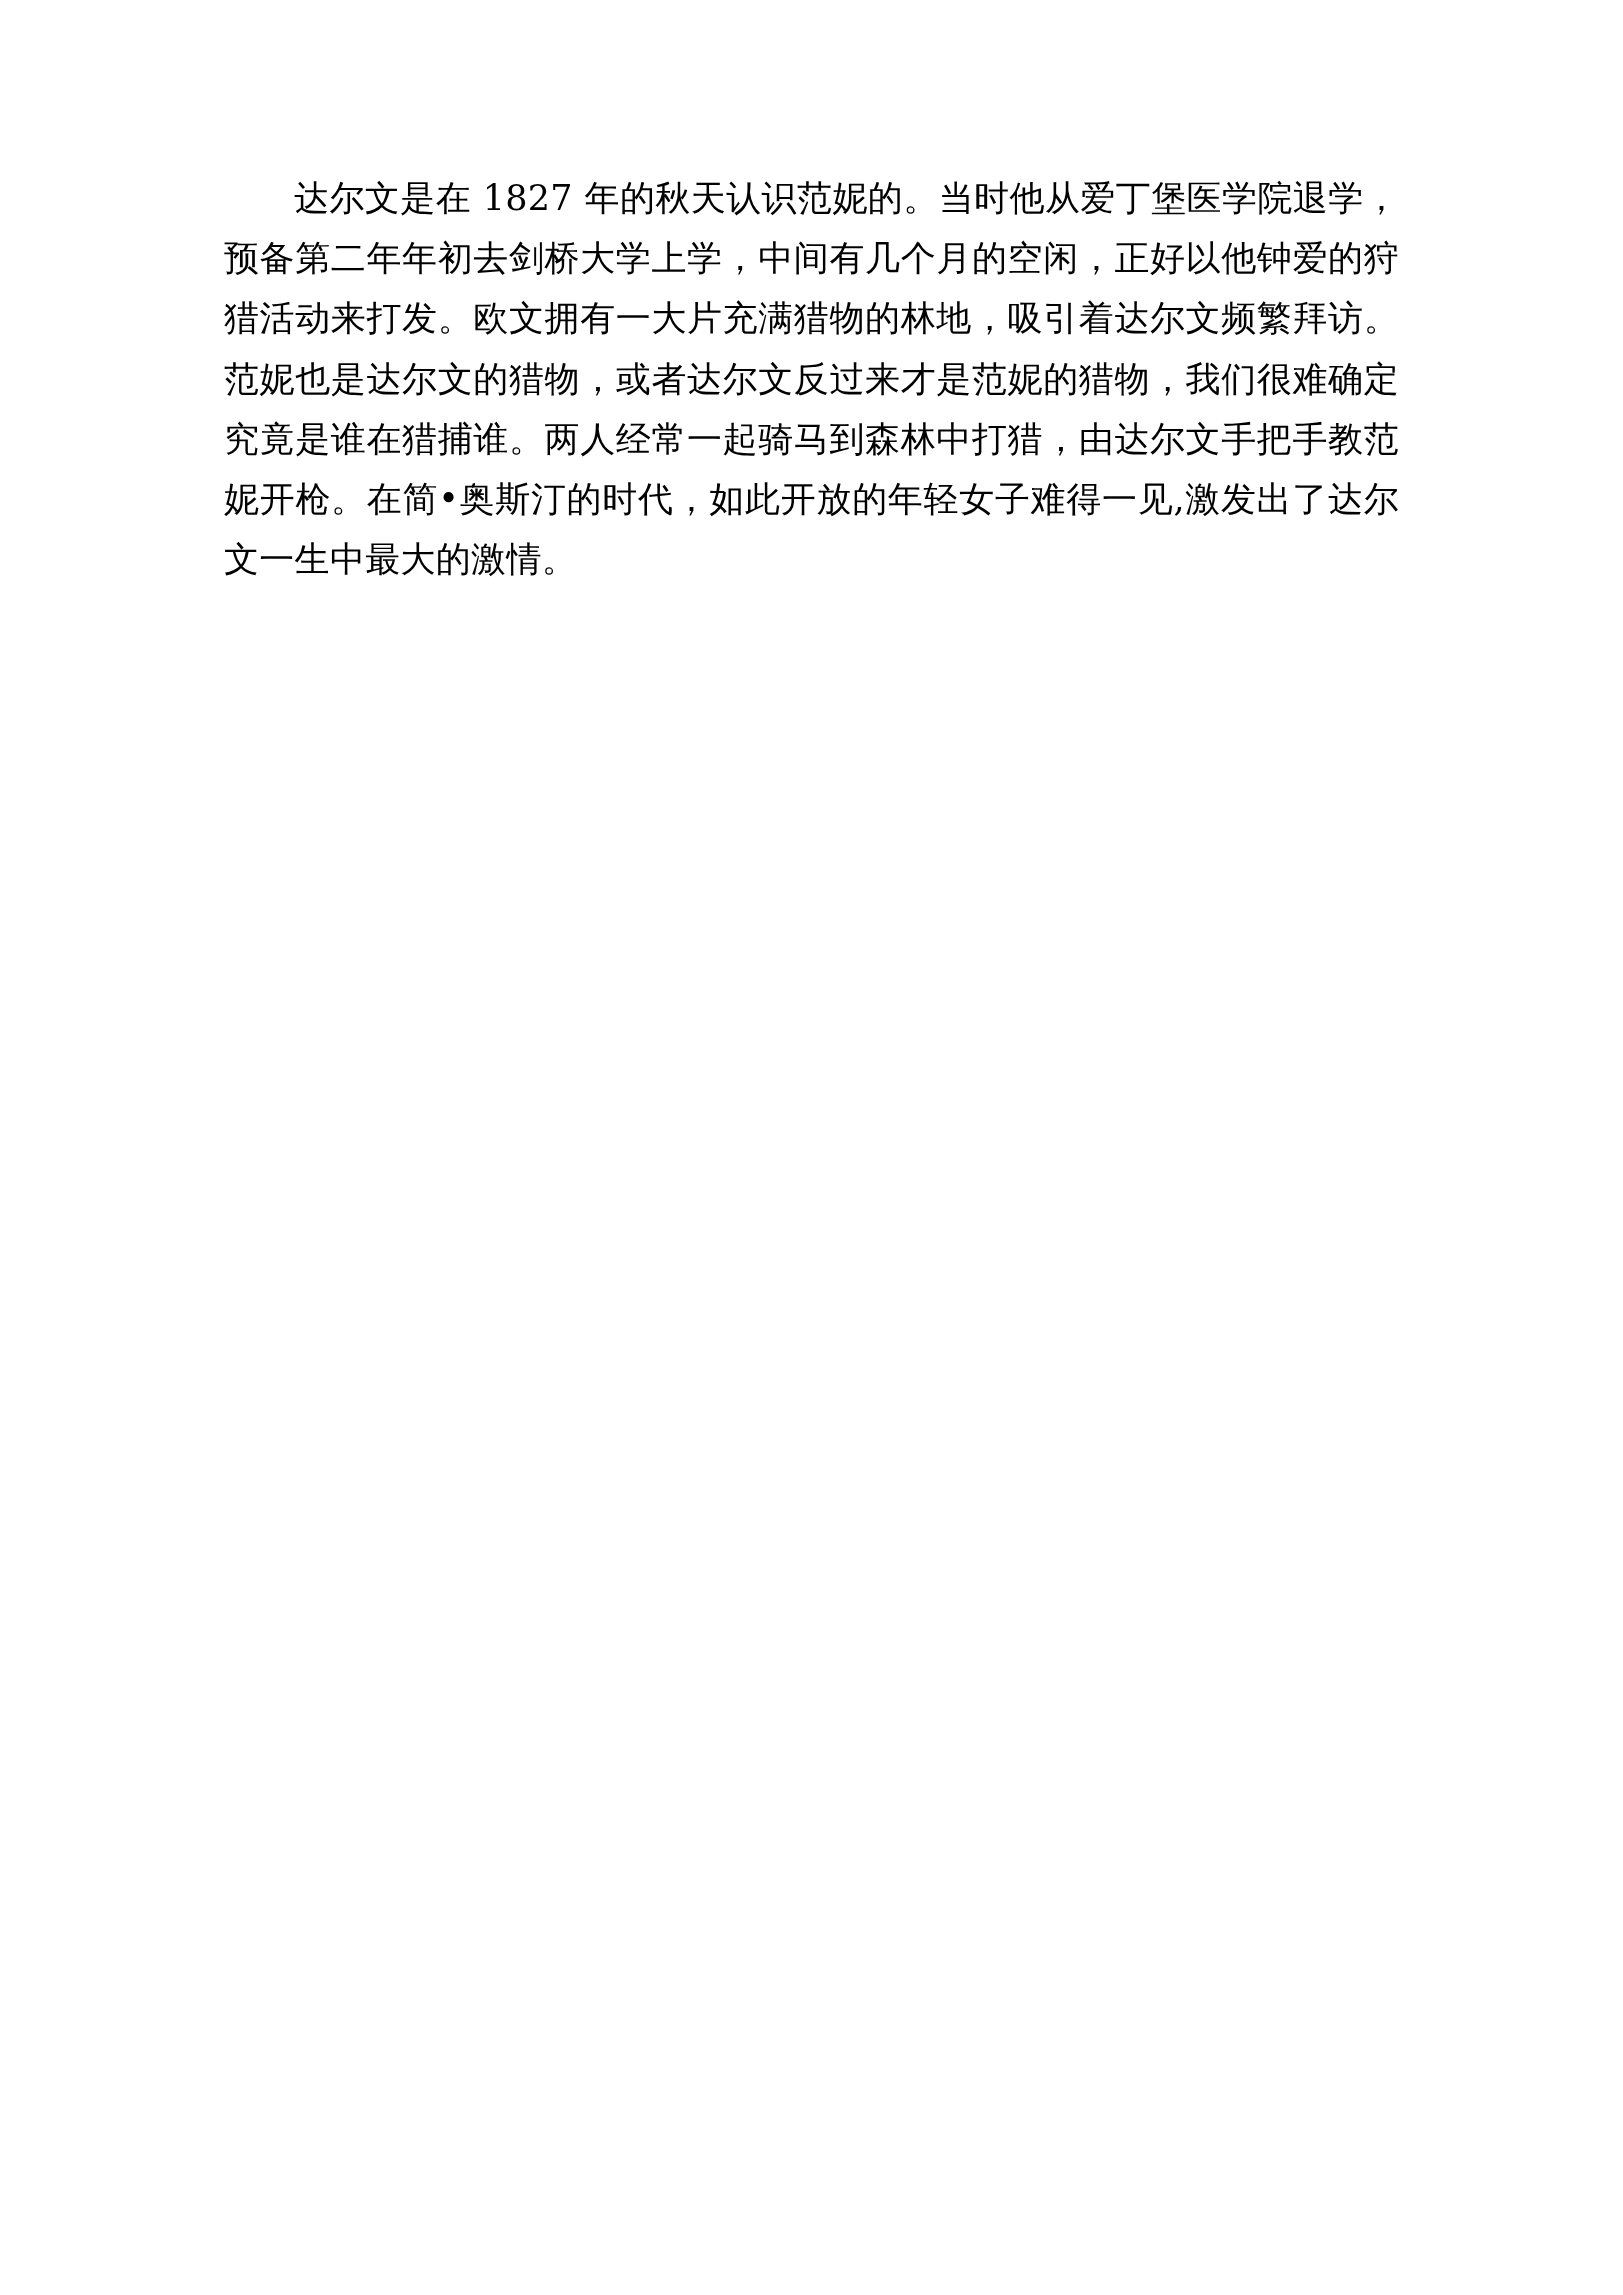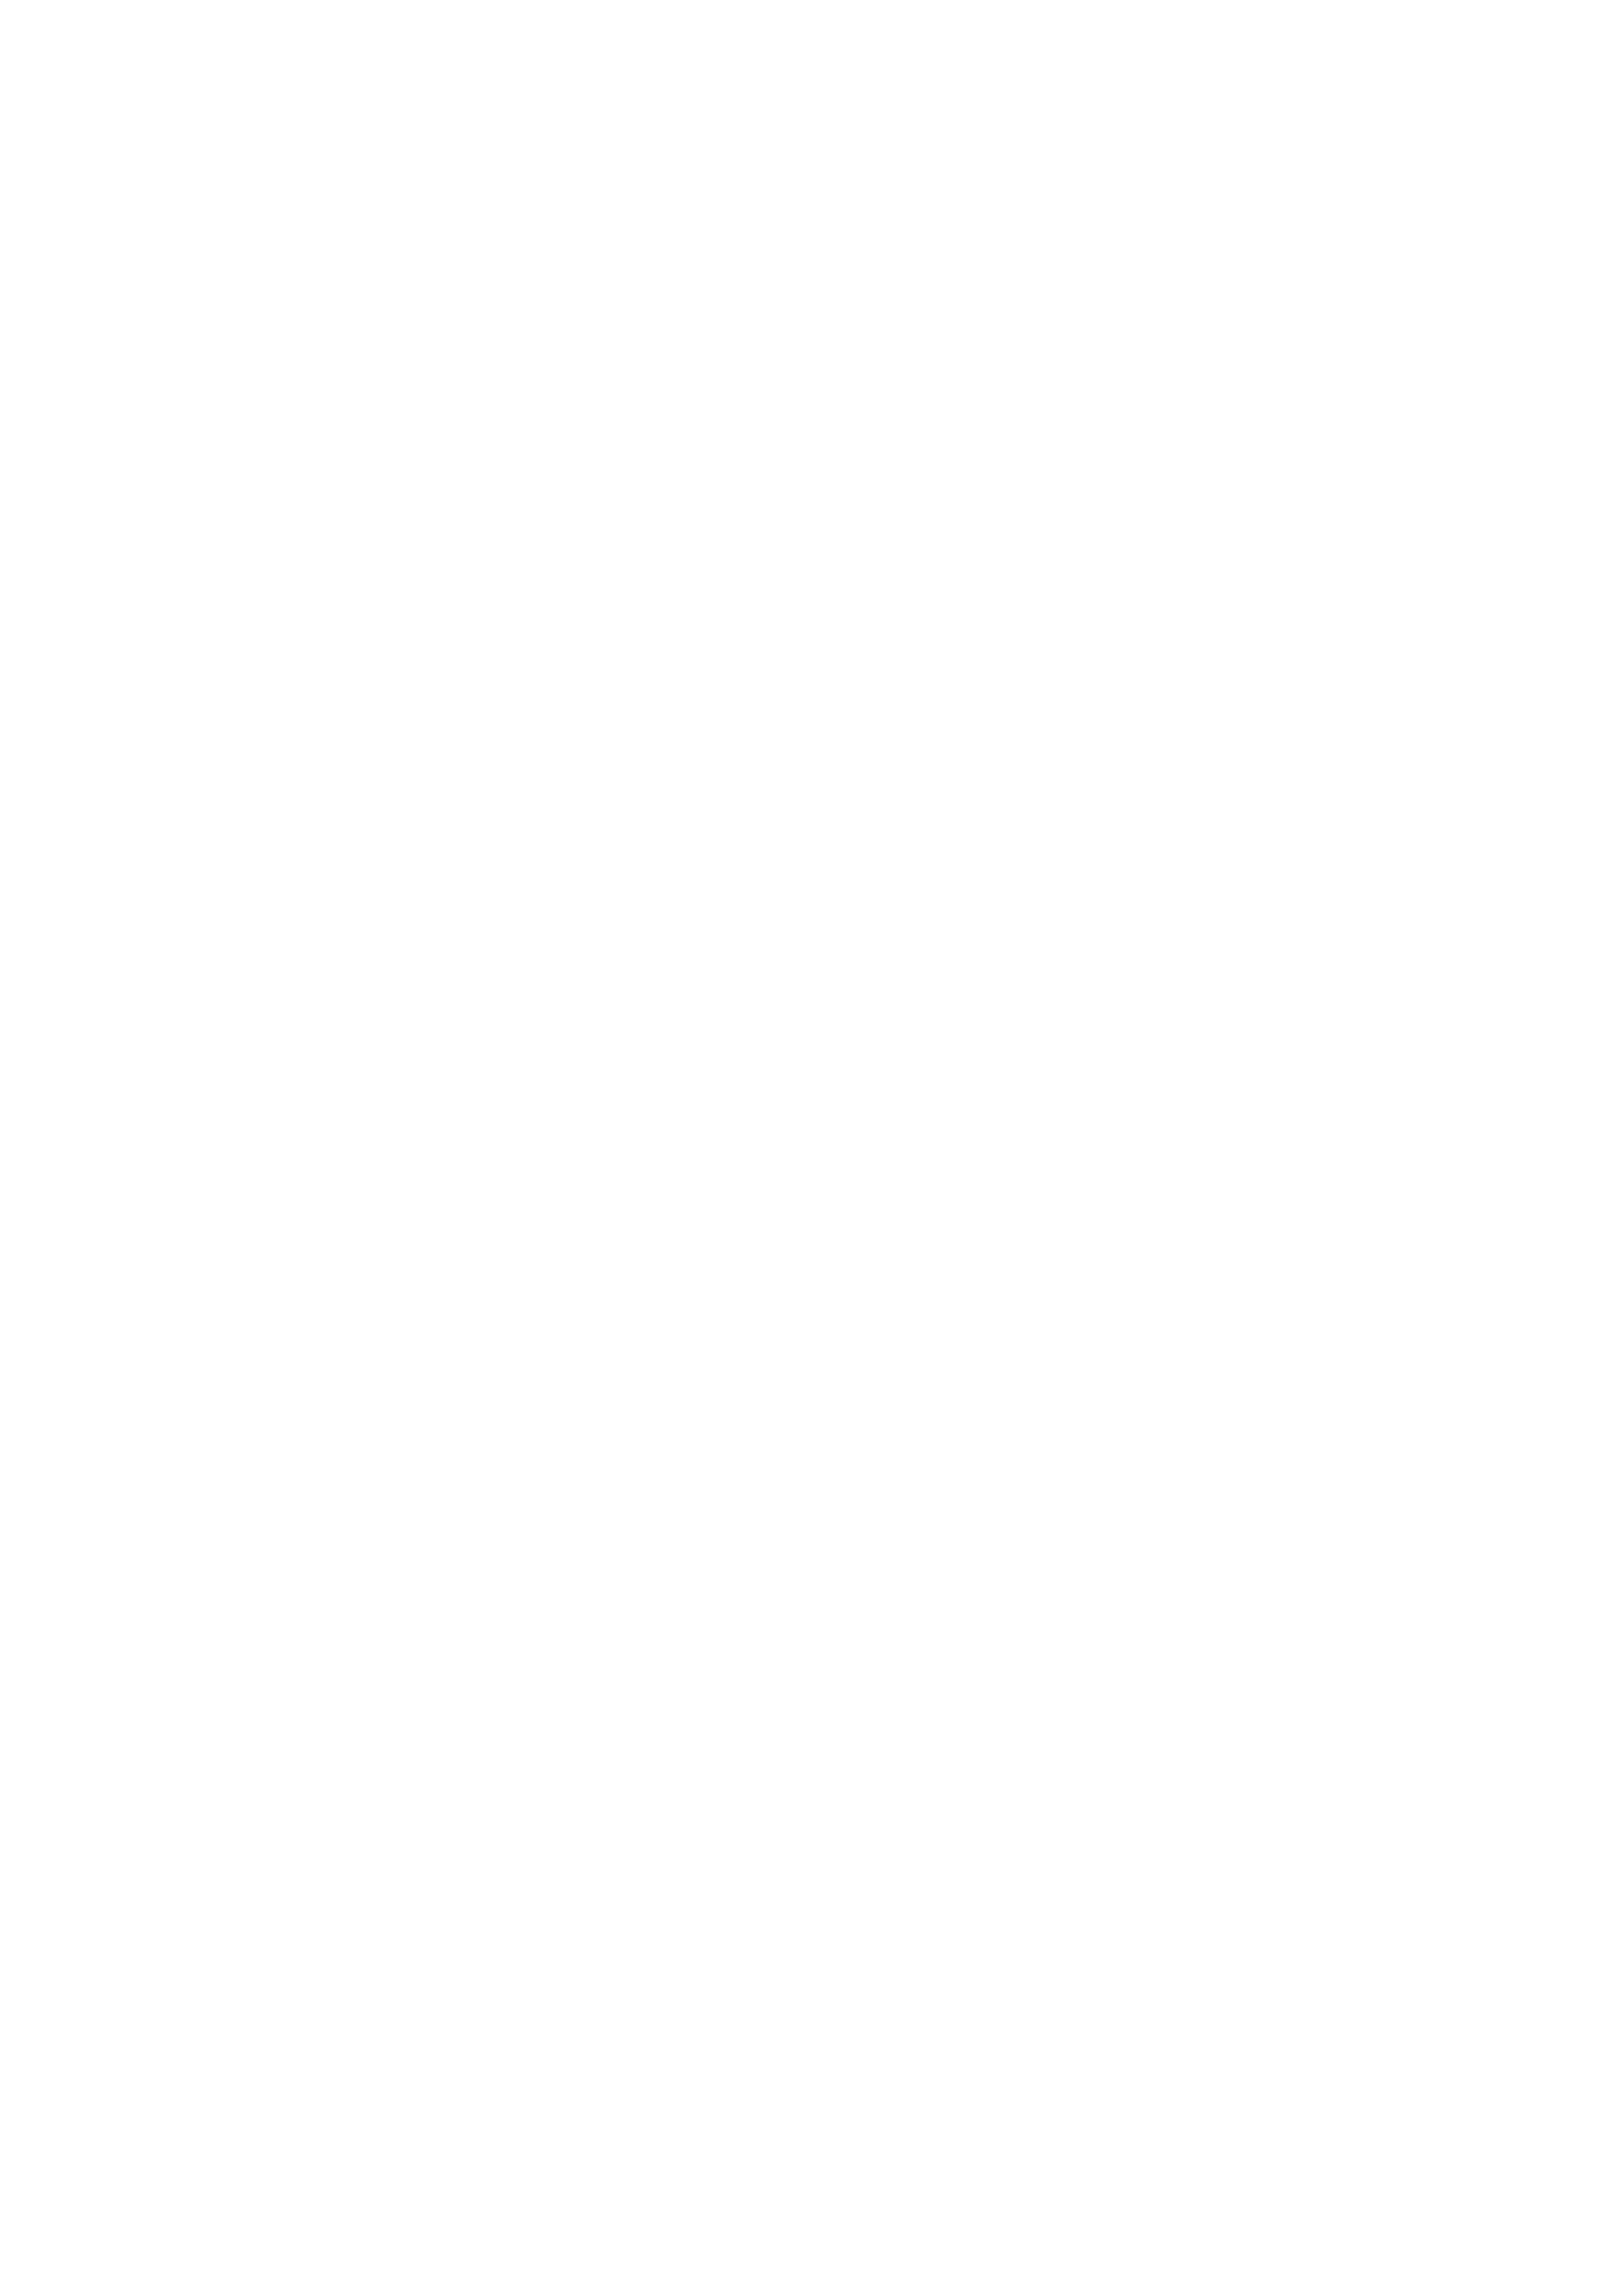--- a/index.html
+++ b/index.html
@@ -44,15 +44,16 @@
     text-indent: 70px;
     text-align: justify;
     text-justify: inter-ideograph;
   }
 </style>
 </head>
 <body>
 
 <div class="page">
   <div class="body-text">
+    <p class="para">达尔文是在 1827 年的秋天认识范妮的。当时他从爱丁堡医学院退学，预备第二年年初去剑桥大学上学，中间有几个月的空闲，正好以他钟爱的狩猎活动来打发。欧文拥有一大片充满猎物的林地，吸引着达尔文频繁拜访。范妮也是达尔文的猎物，或者达尔文反过来才是范妮的猎物，我们很难确定究竟是谁在猎捕谁。两人经常一起骑马到森林中打猎，由达尔文手把手教范妮开枪。在简•奥斯汀的时代，如此开放的年轻女子难得一见,激发出了达尔文一生中最大的激情。</p>
   </div>
 </div>
 
 
 </body></html>

